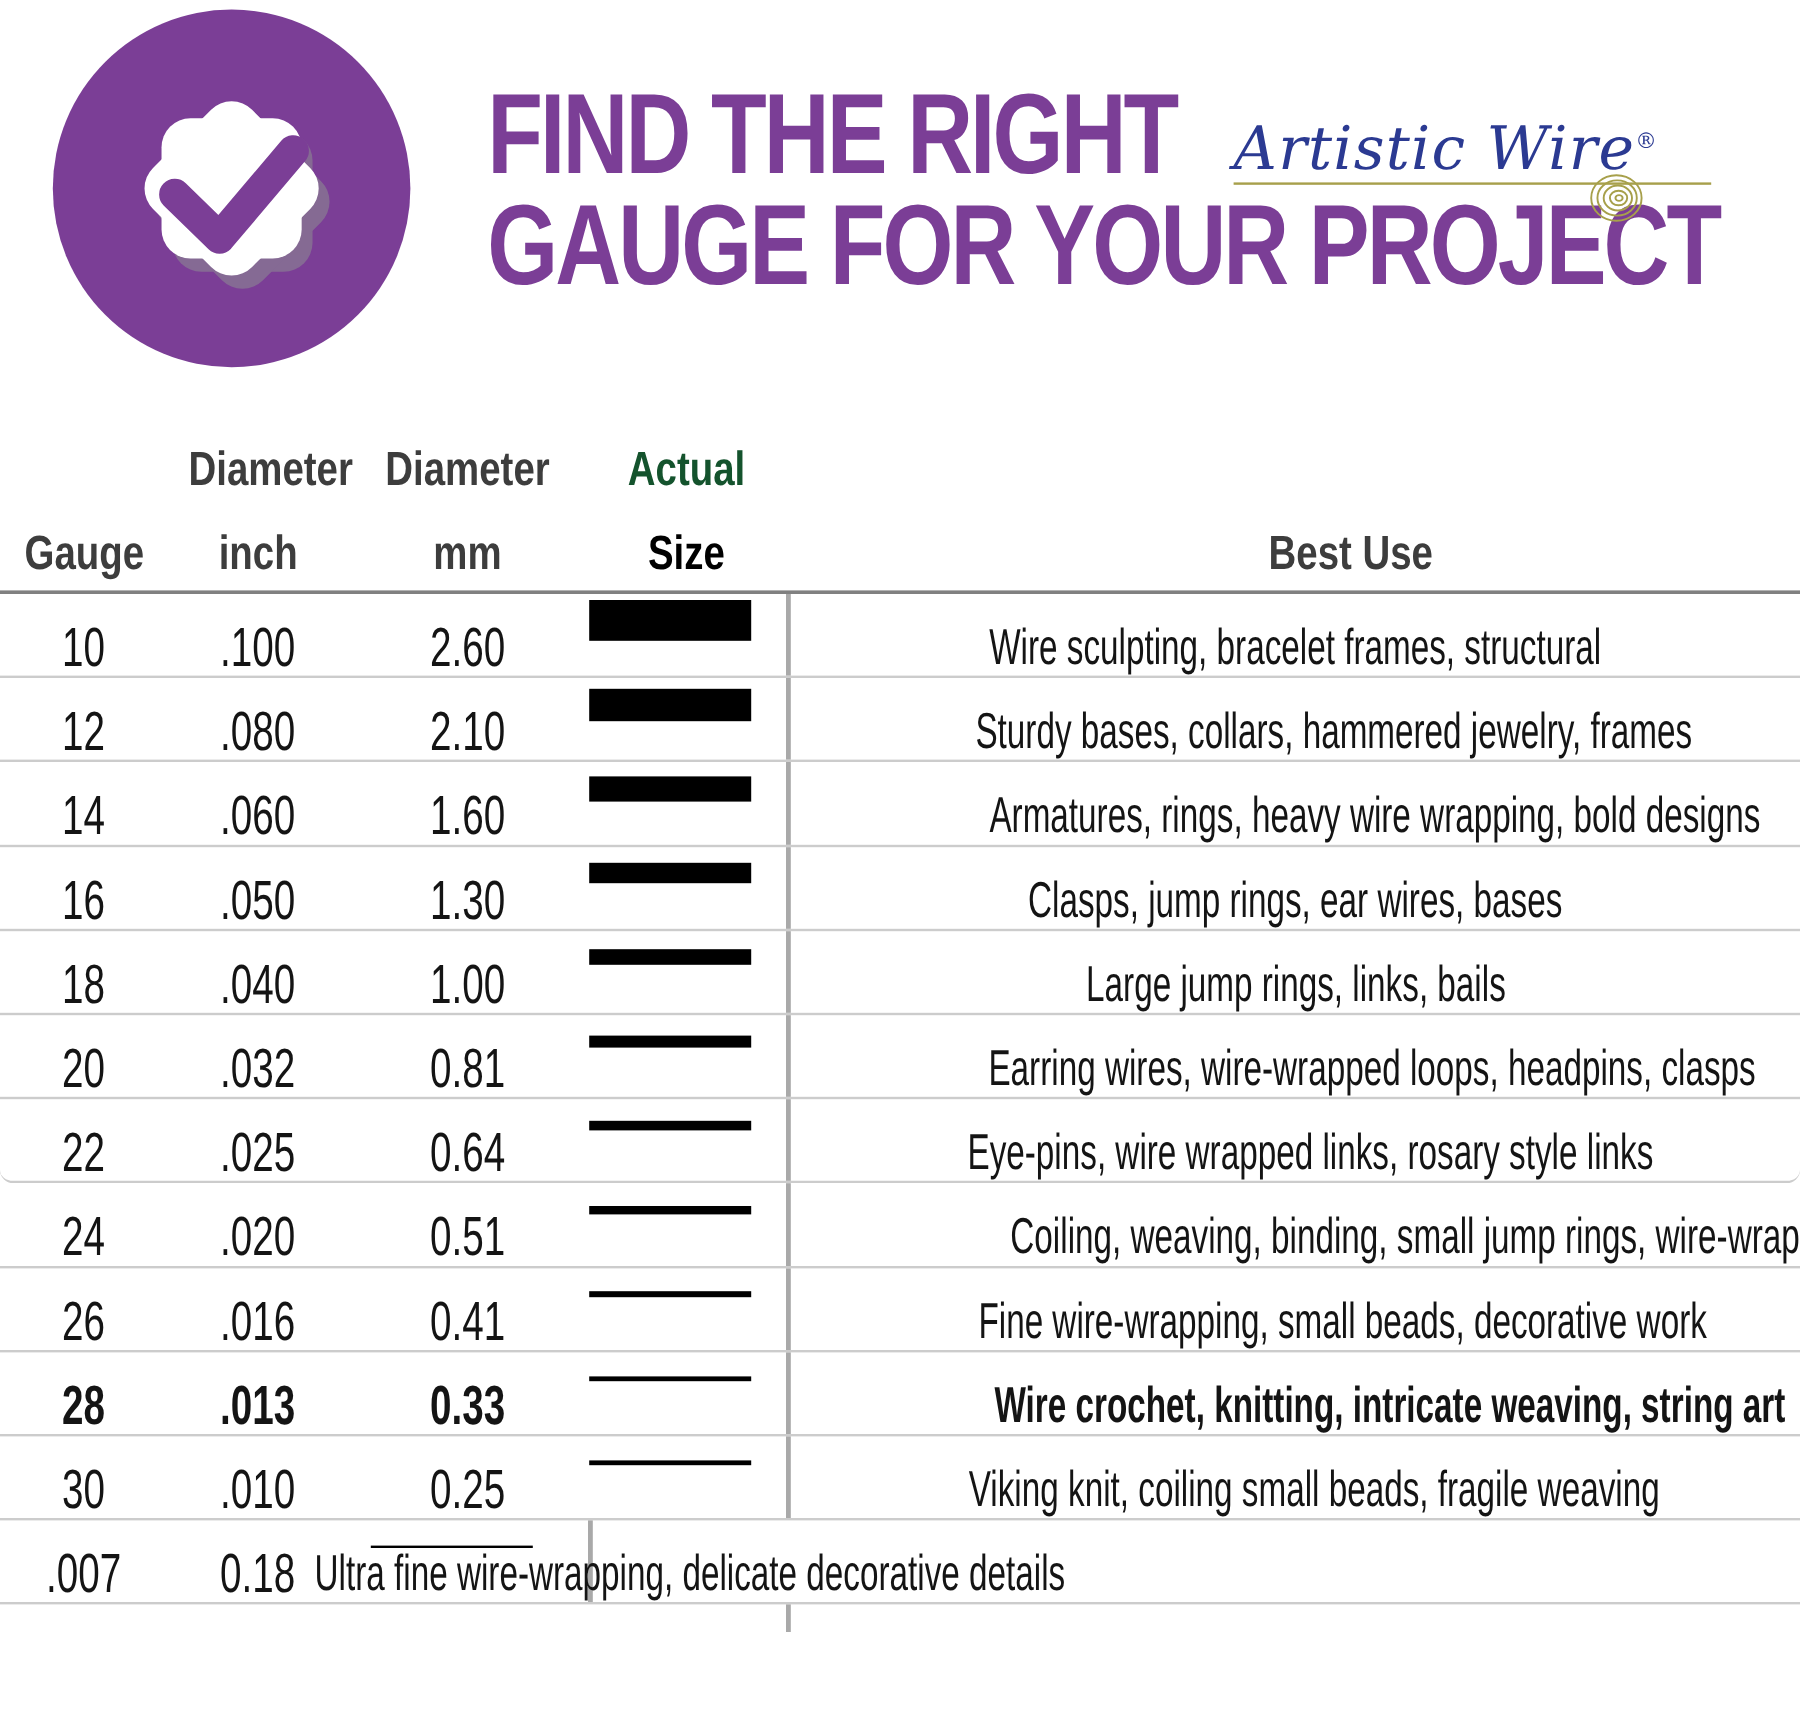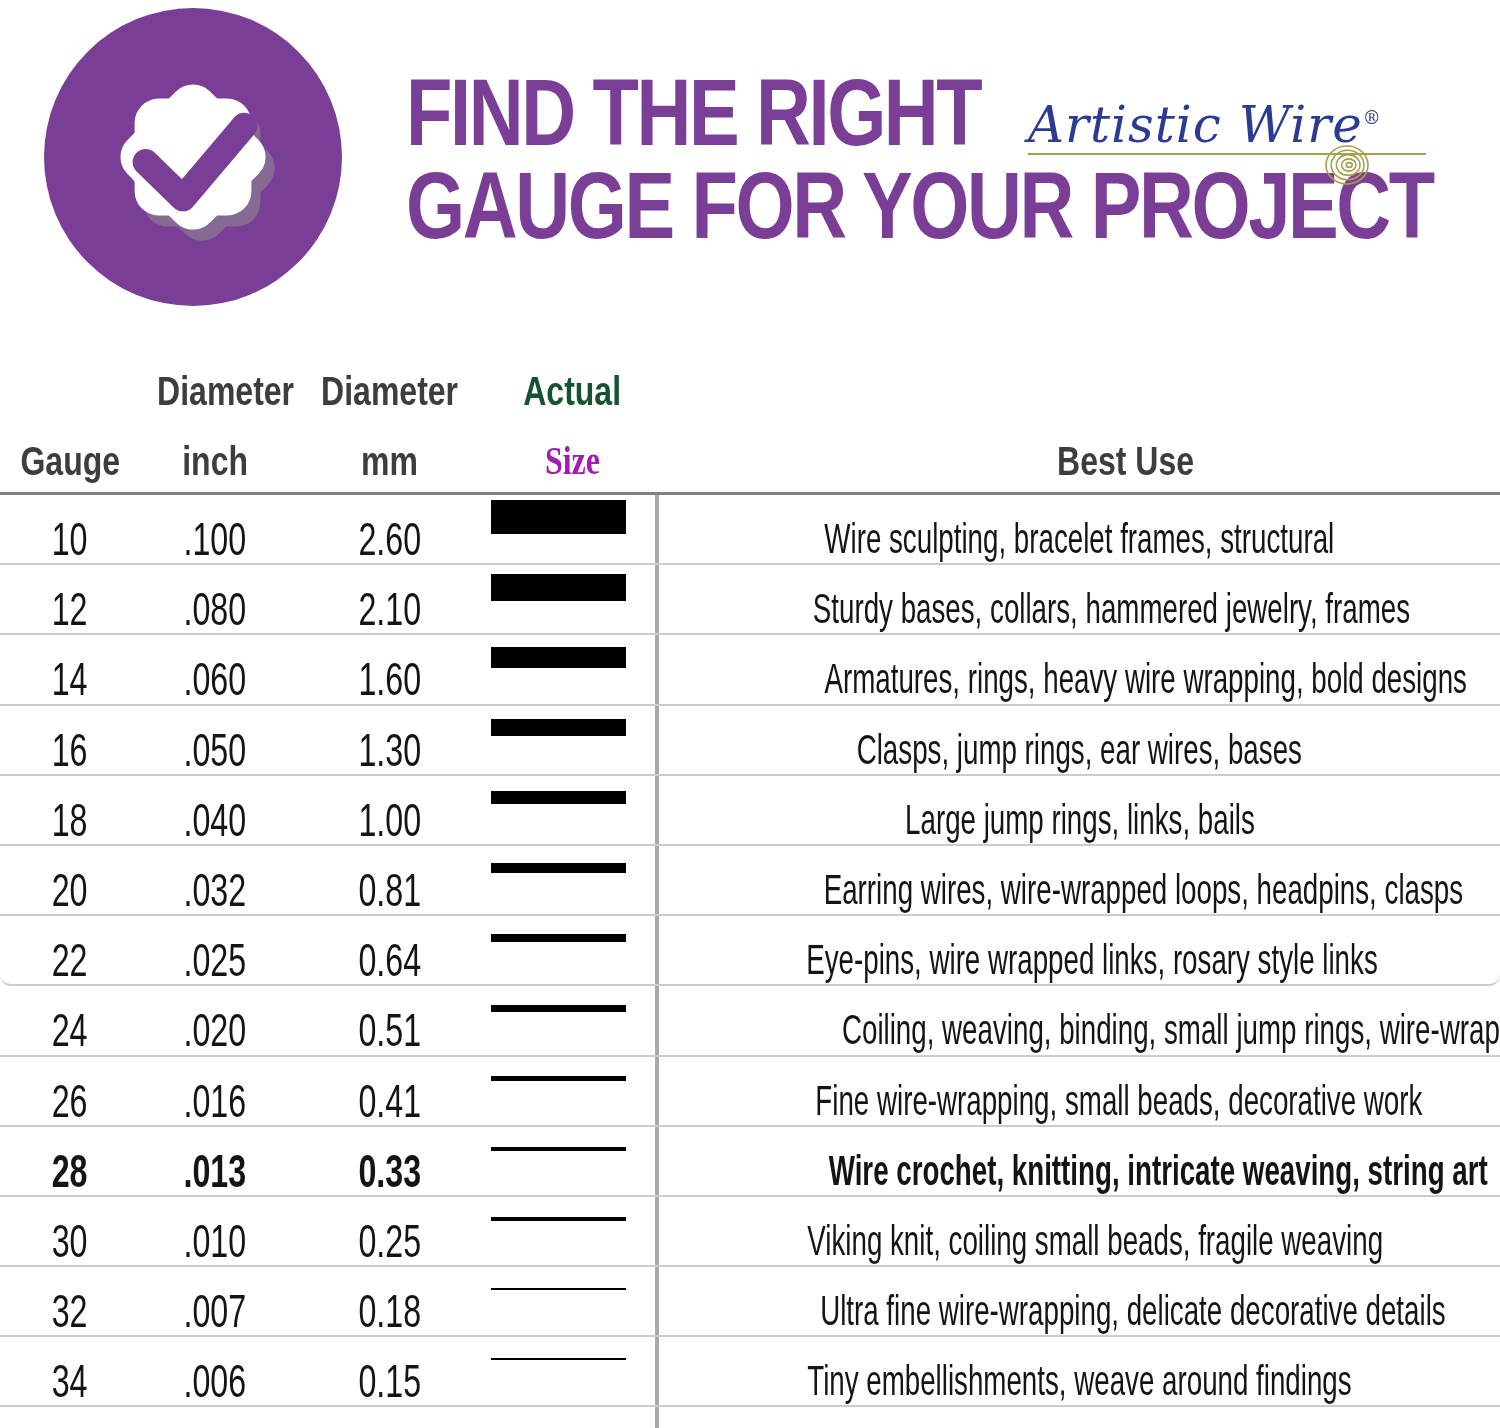--- a/index.html
+++ b/index.html
@@ -84,21 +84,21 @@
         <div class="hc" style="color: rgb(61, 61, 61);"><span></span></div>
         <div class="hc" style="color: rgb(61, 61, 61);"><span>Diameter</span></div>
         <div class="hc" style="color: rgb(61, 61, 61);"><span>Diameter</span></div>
         <div class="hc" style="color: #14532d;"><span>Actual</span></div>
         <div class="hc use" style="color: rgb(61, 61, 61);"><span></span></div>
       </div>
       <div class="hrow">
         <div class="hc" style="color: rgb(61, 61, 61);"><span>Gauge</span></div>
         <div class="hc" style="color: rgb(61, 61, 61);"><span>inch</span></div>
         <div class="hc" style="color: rgb(61, 61, 61);"><span>mm</span></div>
-        <div class="hc" style="color: #a21caf; font-family: Liberation Serif, serif;"><span>Size</span></div>
+        <div class="hc" style="color: #000000;"><span>Size</span></div>
         <div class="hc use" style="color: rgb(61, 61, 61);"><span>Best Use</span></div>
       </div>
     </div>
 
     <div class="hrule" style="background: rgb(128, 128, 128);"></div>
 
     <div class="tbody">
         <div class="row" style="border-bottom: 2px solid rgb(204, 204, 204);">
     <div class="cell num">
             <span class="c-gauge" style="color: rgb(20, 20, 20);">10</span>
@@ -281,50 +281,30 @@
           </div>
     <div class="cell barcell">
             <div class="bar c-bar" style="height: 3.25px; width: 135px; background: rgb(0, 0, 0);"></div>
           </div>
     <div class="cell usecell" style="border-left: 4px solid rgb(169, 169, 169);">
             <span class="c-use" style="color: rgb(20, 20, 20); transform: translateY(10px) scaleX(0.66);">Viking knit, coiling small beads, fragile weaving</span>
           </div>
   </div>
         <div class="row" style="border-bottom: 2px solid rgb(204, 204, 204);">
     <div class="cell num">
-            <span class="c-gauge" style="color: rgb(20, 20, 20);">32</span>
-          </div>
-    <div class="cell num">
             <span class="c-inch" style="color: rgb(20, 20, 20);">.007</span>
           </div>
     <div class="cell num">
             <span class="c-mm" style="color: rgb(20, 20, 20);">0.18</span>
           </div>
     <div class="cell barcell">
             <div class="bar c-bar" style="height: 2.34px; width: 135px; background: rgb(0, 0, 0);"></div>
           </div>
     <div class="cell usecell" style="border-left: 4px solid rgb(169, 169, 169);">
             <span class="c-use" style="color: rgb(20, 20, 20); transform: translateY(10px) scaleX(0.66);">Ultra fine wire-wrapping, delicate decorative details</span>
-          </div>
-  </div>
-        <div class="row" style="border-bottom: 2px solid rgb(204, 204, 204);">
-    <div class="cell num">
-            <span class="c-gauge" style="color: rgb(20, 20, 20);">34</span>
-          </div>
-    <div class="cell num">
-            <span class="c-inch" style="color: rgb(20, 20, 20);">.006</span>
-          </div>
-    <div class="cell num">
-            <span class="c-mm" style="color: rgb(20, 20, 20);">0.15</span>
-          </div>
-    <div class="cell barcell">
-            <div class="bar c-bar" style="height: 1.95px; width: 135px; background: rgb(0, 0, 0);"></div>
-          </div>
-    <div class="cell usecell" style="border-left: 4px solid rgb(169, 169, 169);">
-            <span class="c-use" style="color: rgb(20, 20, 20); transform: translateY(10px) scaleX(0.66);">Tiny embellishments, weave around findings</span>
           </div>
   </div>
       </div>
 
     <div class="tail">
       <div></div>
       <div class="tailcell" style="border-left: 4px solid rgb(169, 169, 169);"></div>
     </div>
 
   </section>

